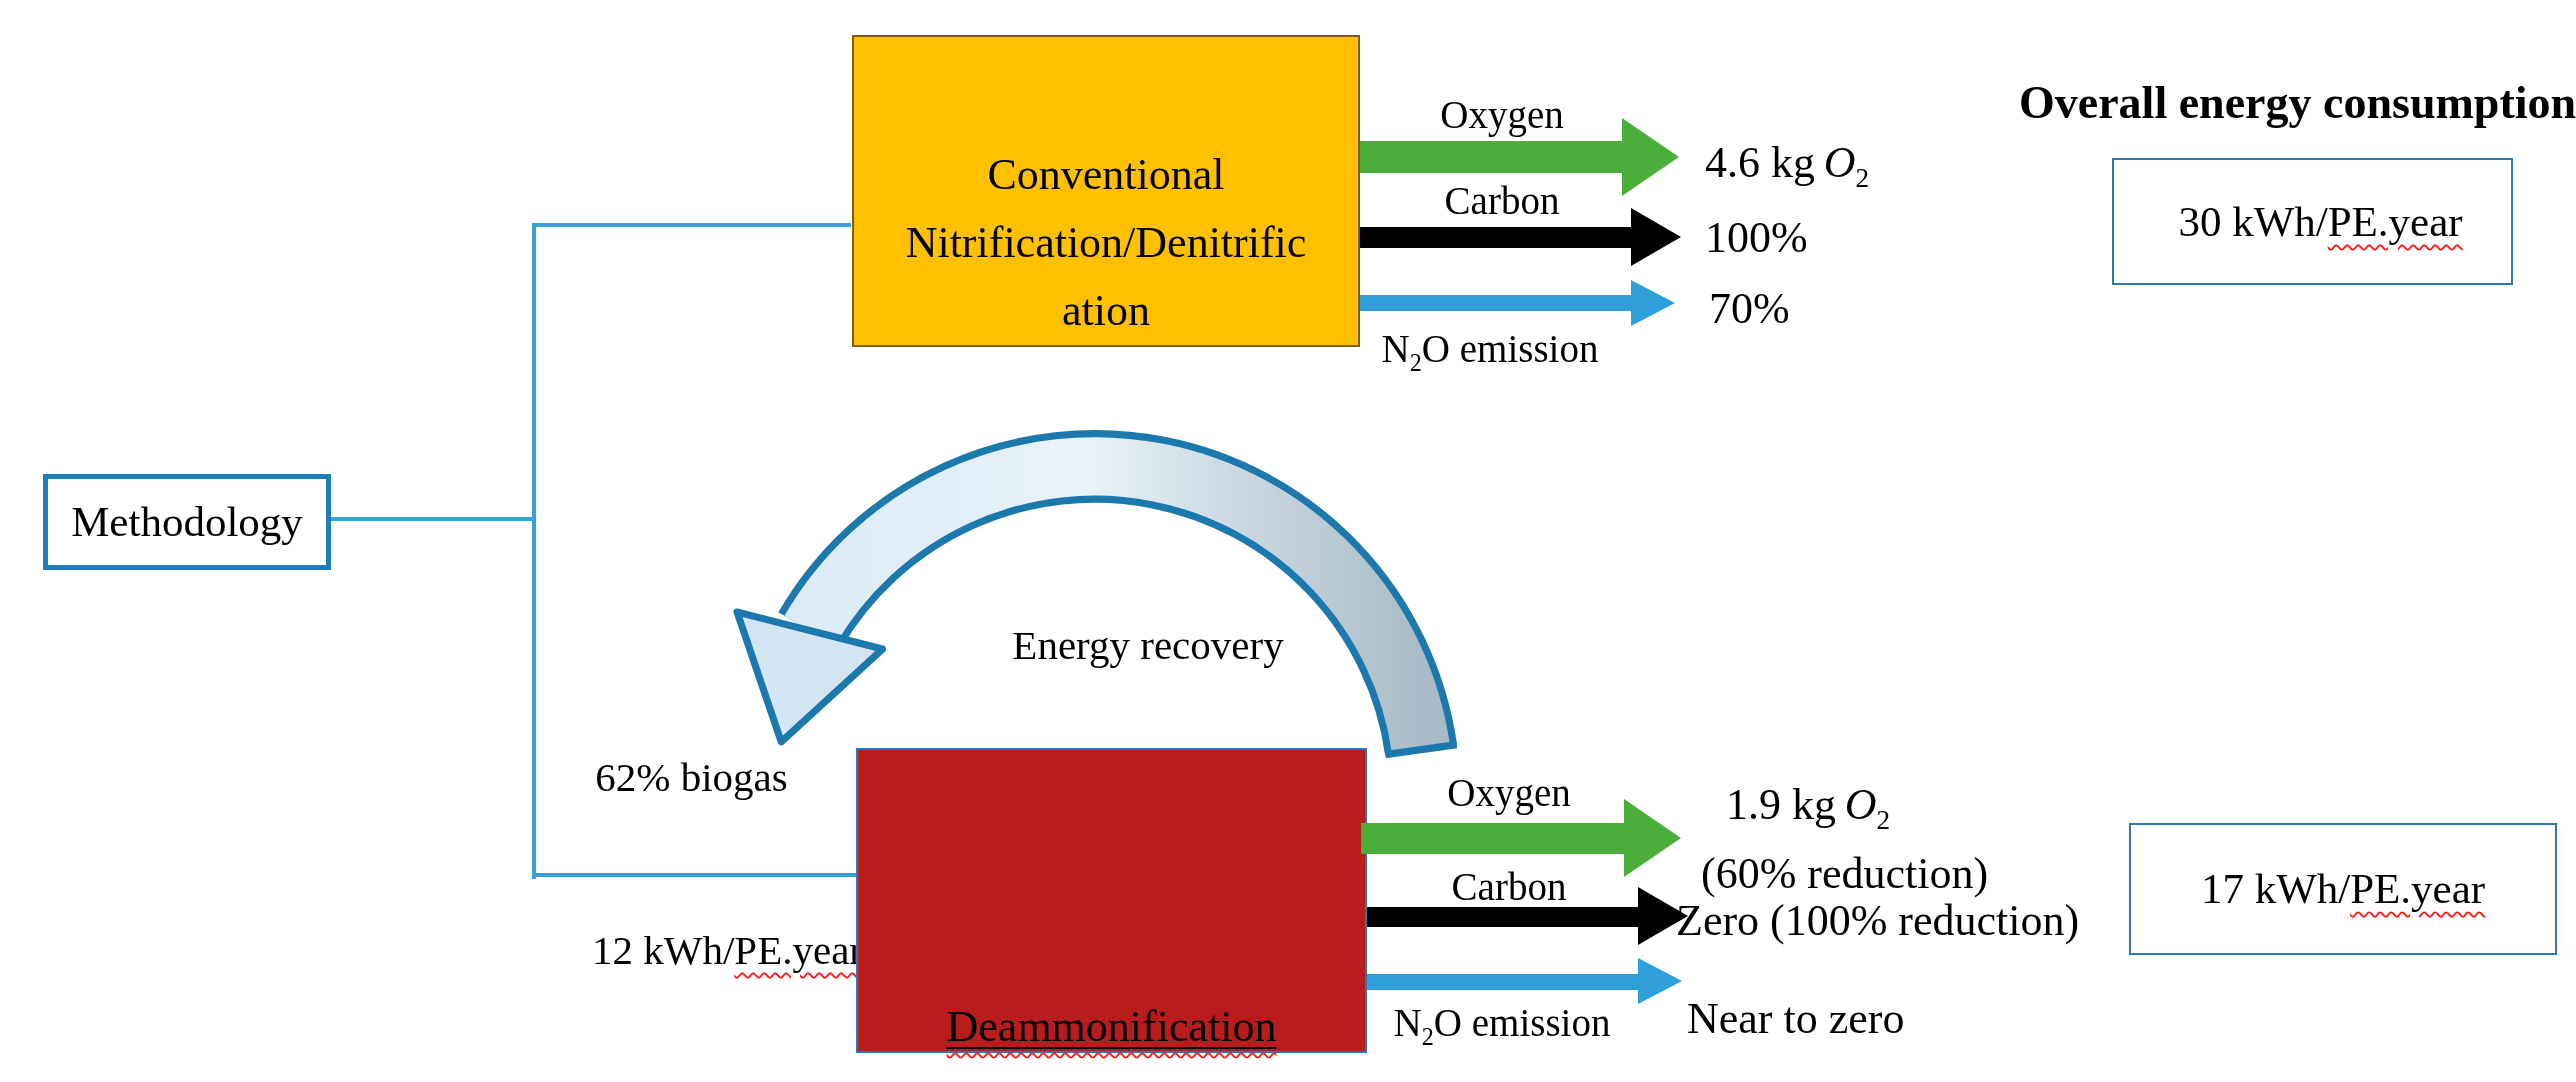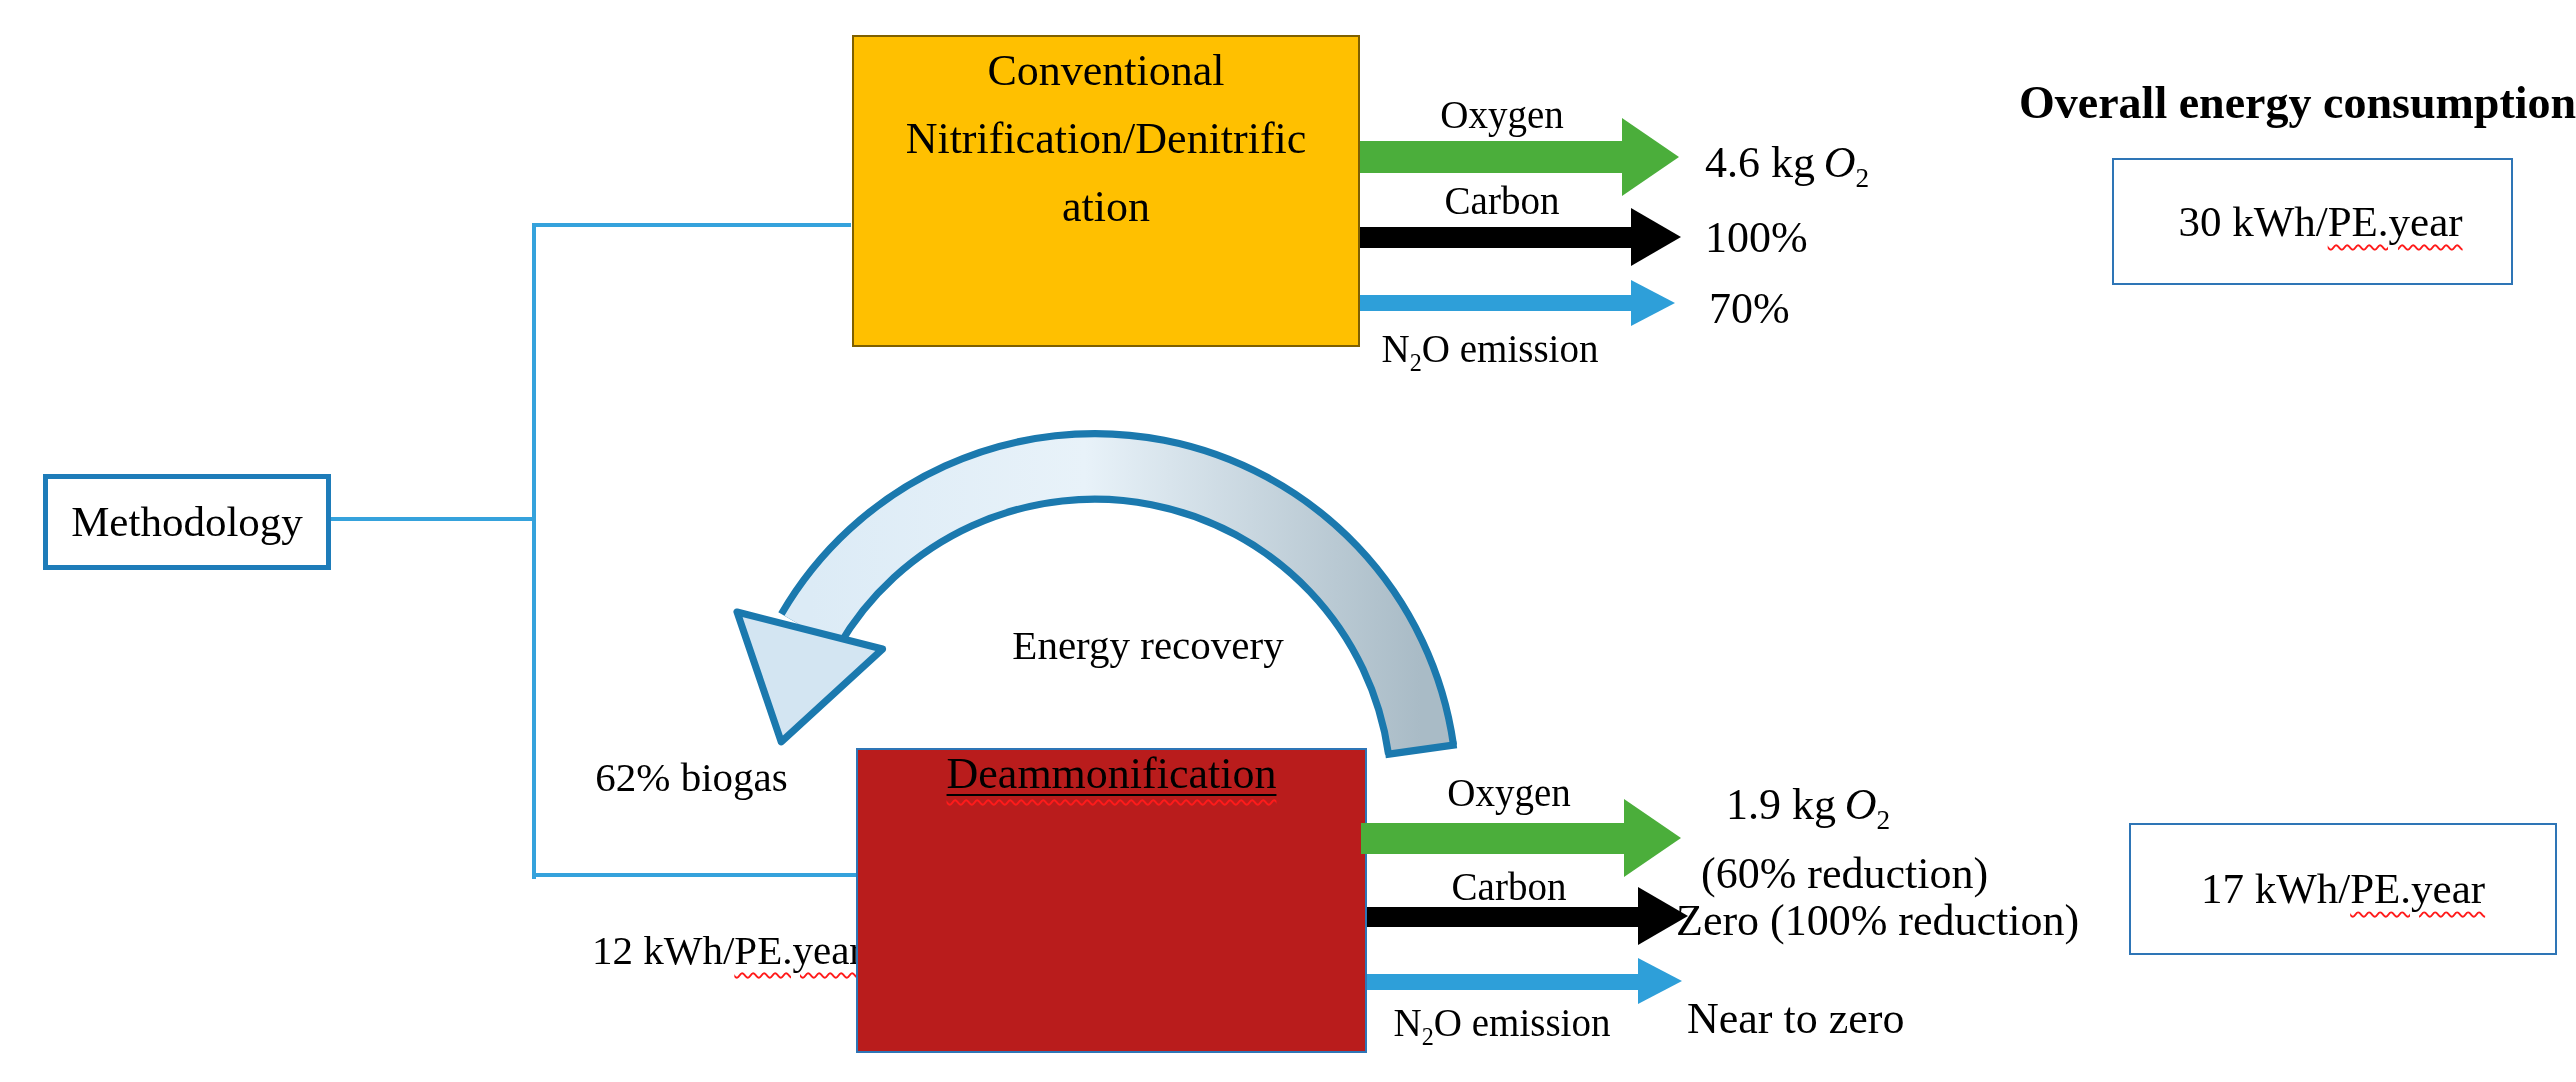--- a/index.html
+++ b/index.html
@@ -8,21 +8,21 @@
   .abs{position:absolute;}
   .ctr{text-align:center;}
   .txt{font-size:44px;line-height:1.1;white-space:nowrap;}
   .lbl{font-size:39px;line-height:1.1;white-space:nowrap;}
   sub{font-size:0.62em;line-height:0;}
   .sym{font-style:italic;margin-left:0.20em;}
   .wavy-red{text-decoration:underline wavy #ff1a1a;text-decoration-thickness:2.1px;text-underline-offset:7.8px;}
   .u-solid{text-decoration:underline solid #000;text-decoration-thickness:2.1px;text-underline-offset:5.7px;}
 
   
-  .process-box{display:flex;flex-direction:column;align-items:center;justify-content:flex-start;box-sizing:border-box;}
+  .process-box{display:flex;flex-direction:column;align-items:center;justify-content:flex-end;box-sizing:border-box;}
 
   
   .line{background:#35a2dc;}
 
   
   .shaft{position:absolute;}
   .head{position:absolute;width:0;height:0;border-style:solid;border-right:none;}
 
   .bordered-note{box-sizing:border-box;border:2.1px solid #2e75b6;display:flex;align-items:center;justify-content:center;}
 </style>

